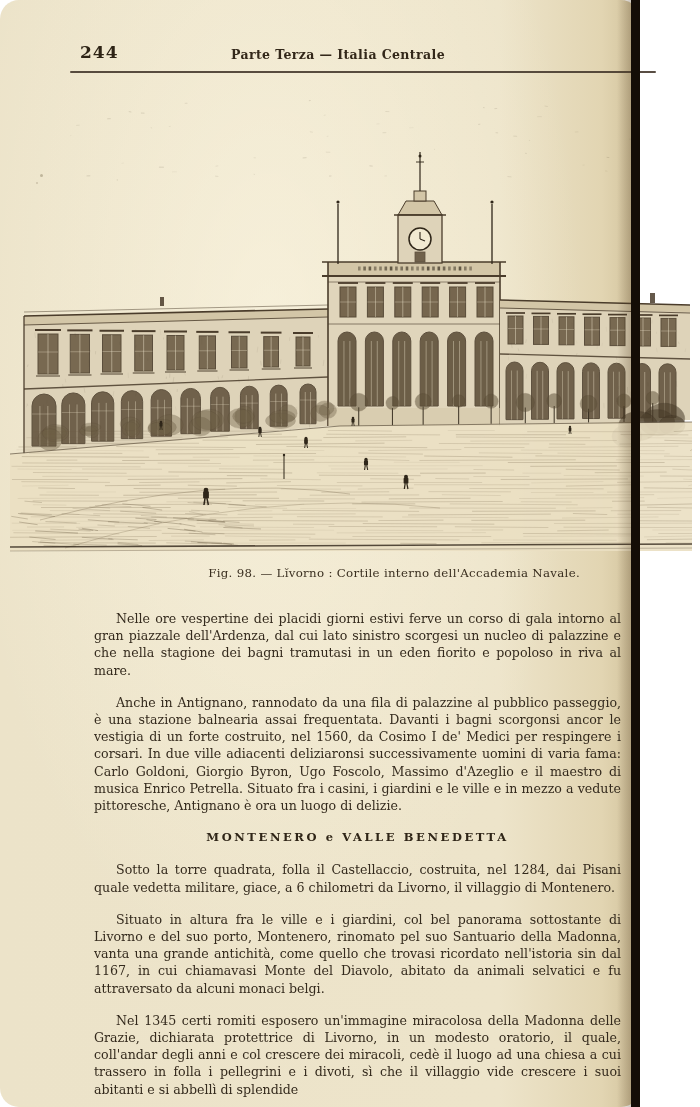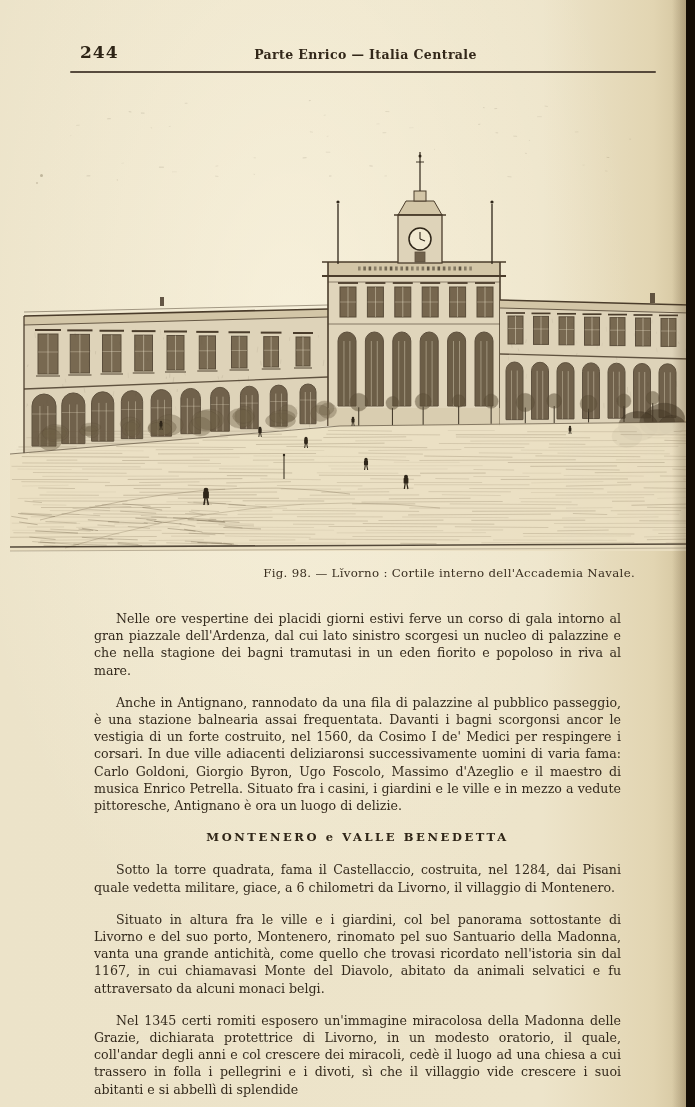--- a/index.html
+++ b/index.html
@@ -1,24 +1,25 @@
 <!DOCTYPE html>
 <html><head>
 <meta charset="utf-8">
 <style>
   html,body{margin:0;padding:0;}
   body{width:700px;height:1107px;overflow:hidden;}
   .page{
-    position:relative;width:695px;height:1107px;
+    position:relative;width:640px;height:1107px;
     background:
       radial-gradient(ellipse at 42% 30%, rgba(255,250,232,.55) 0%, rgba(255,250,232,0) 60%),
       linear-gradient(to right, #ece3c9 0%, #ede4ca 78%, #e2d5b2 94%, #d3c49e 99%),
       #ece2c6;
     font-family:"DejaVu Serif","Liberation Serif",serif;
     color:#33291c;
+    border-radius:19px;
   }
   .edge-strip{
     position:absolute;top:0;right:0;bottom:0;width:9px;
     background:#140d06;
   }
   .edge-shadow{
     position:absolute;top:0;right:9px;bottom:0;width:14px;
     background:linear-gradient(to right, rgba(80,58,30,0) 0%, rgba(80,58,30,.28) 100%);
   }
   .page-number{
@@ -50,21 +51,21 @@
     margin:3px 0 14px 0;color:#2f2517;
   }
   .stain{position:absolute;border-radius:50%;background:#6a5b40;}
 </style>
 </head>
 <body>
 
 <div class="page">
 
   <div class="page-number">244</div>
-  <div class="running-title">Parte Enrico — Italia Centrale</div>
+  <div class="running-title">Parte Terza — Italia Centrale</div>
   <div class="header-rule"></div>
 
   <div class="engraving-box">
     <svg id="engraving" width="682" height="462" viewBox="0 0 682 462" role="img" aria-label="Engraving of the inner courtyard of the Naval Academy of Livorno: a long two-storey building with arched ground-floor windows, a central pavilion with clock tower, flag masts, shrubs along the walls and cadets scattered on the wide parade ground.">
         <g>
           <line x1="60.21475557247864" y1="39.62812952121167" x2="61.31339872270515" y2="39.601985985460686" stroke="#4a3c2b" stroke-width="0.8" opacity="0.06478324864748086"></line>
           <line x1="468.2400728427991" y1="28.414895560785613" x2="470.29755734898964" y2="28.20041944677961" stroke="#4a3c2b" stroke-width="0.8" opacity="0.1619932661540775"></line>
           <line x1="503.29700632174365" y1="40.112178506381895" x2="507.1662141597673" y2="40.306211922227504" stroke="#4a3c2b" stroke-width="0.8" opacity="0.13674681640544295"></line>
           <line x1="594.9733051168607" y1="74.90558558278977" x2="597.4821496142456" y2="75.19295246977961" stroke="#4a3c2b" stroke-width="0.8" opacity="0.08853774937732972"></line>
           <line x1="315.81513912222124" y1="56.14903245314445" x2="320.25456112215977" y2="56.24042069480774" stroke="#4a3c2b" stroke-width="0.8" opacity="0.1147048688888107"></line>
@@ -834,21 +835,21 @@
         </g>
       </svg>
   </div>
 
   <div class="fig-caption">Fig. 98. — Lĭvorno : Cortile interno dell'Accademia Navale.</div>
 
   <div class="body-text">
       <p><span>Nelle ore vespertine dei placidi giorni estivi ferve un corso di gala intorno al gran piazzale dell'Ardenza, dal cui lato sinistro scorgesi un nucleo di palazzine e che nella stagione dei bagni tramutasi in un eden fiorito e popoloso in riva al mare.</span></p>
       <p><span>Anche in Antignano, rannodato da una fila di palazzine al pubblico passeggio, è una stazione balnearia assai frequentata. Davanti i bagni scorgonsi ancor le vestigia di un forte costruito, nel 1560, da Cosimo I de' Medici per respingere i corsari. In due ville adiacenti deliziaronsi successivamente uomini di varia fama: Carlo Goldoni, Giorgio Byron, Ugo Foscolo, Massimo d'Azeglio e il maestro di musica Enrico Petrella. Situato fra i casini, i giardini e le ville e in mezzo a vedute pittoresche, Antignano è ora un luogo di delizie.</span></p>
       <div class="section-heading">MONTENERO e VALLE BENEDETTA</div>
-      <p><span>Sotto la torre quadrata, fama il </span><span class="it">Castellaccio</span><span>, costruita, nel 1284, dai Pisani quale vedetta militare, giace, a 6 chilometri da Livorno, il villaggio di Montenero.</span></p>
+      <p><span>Sotto la torre quadrata, folla il </span><span class="it">Castellaccio</span><span>, costruita, nel 1284, dai Pisani quale vedetta militare, giace, a 6 chilometri da Livorno, il villaggio di Montenero.</span></p>
       <p><span>Situato in altura fra le ville e i giardini, col bel panorama sottostante di Livorno e del suo porto, Montenero, rinomato pel suo Santuario della Madonna, vanta una grande antichità, come quello che trovasi ricordato nell'istoria sin dal 1167, in cui chiamavasi </span><span class="it">Monte del Diavolo</span><span>, abitato da animali selvatici e fu attraversato da alcuni monaci belgi.</span></p>
       <p><span>Nel 1345 certi romiti esposero un'immagine miracolosa della </span><span class="it">Madonna delle Grazie</span><span>, dichiarata protettrice di Livorno, in un modesto oratorio, il quale, coll'andar degli anni e col crescere dei miracoli, cedè il luogo ad una chiesa a cui trassero in folla i pellegrini e i divoti, sì che il villaggio vide crescere i suoi abitanti e si abbellì di splendide</span></p>
     </div>
 
   <div class="stain" style="left:40px;top:174px;width:3px;height:3px;opacity:.35;"></div>
   <div class="stain" style="left:36px;top:182px;width:2px;height:2px;opacity:.25;"></div>
 
   <div class="edge-shadow"></div>
   <div class="edge-strip"></div>
 </div>

